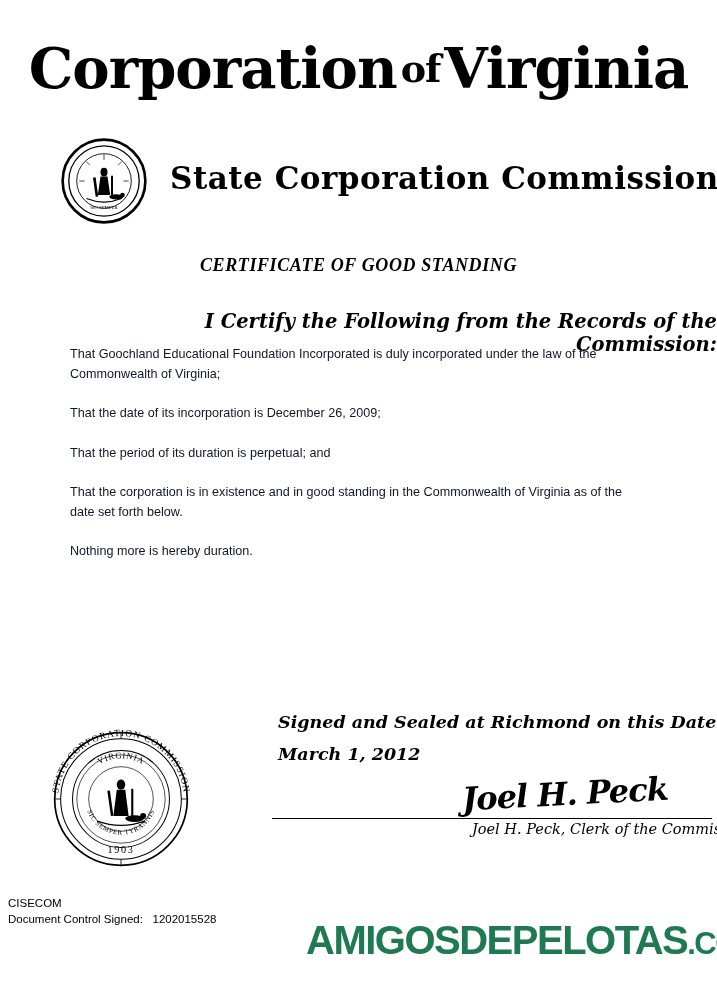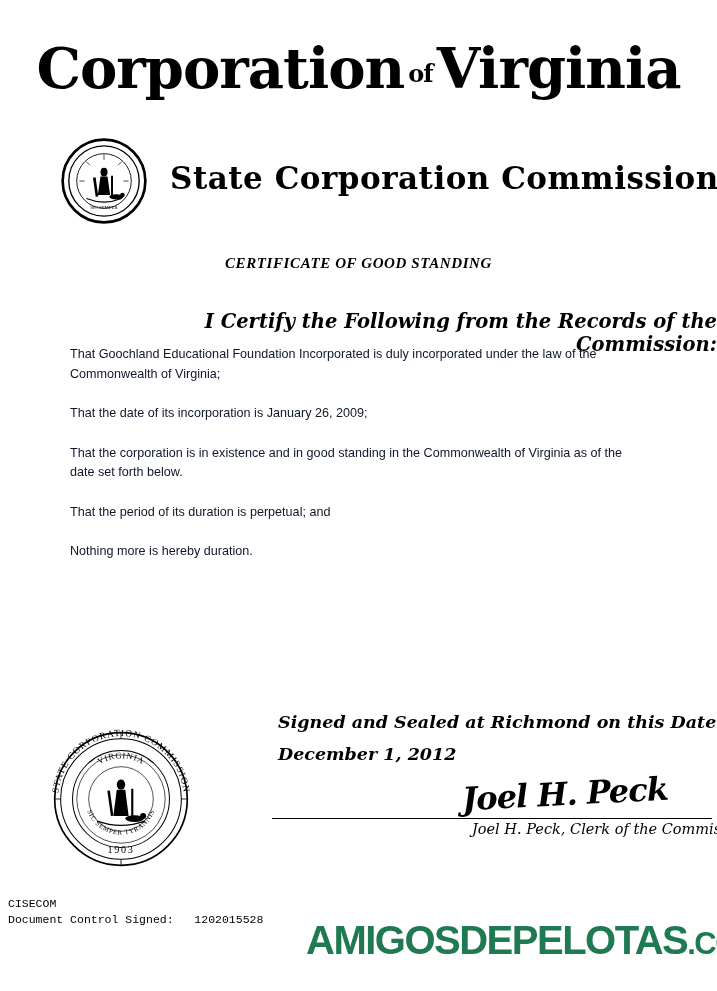--- a/index.html
+++ b/index.html
@@ -31,21 +31,21 @@
     text-align: center;
     font-family: "DejaVu Serif", "Liberation Serif", serif;
     font-weight: bold;
     font-size: 56px;
     letter-spacing: -1px;
     line-height: 1;
     white-space: nowrap;
     color: #000;
   }
   .header-title .small-of {
-    font-size: 24px;
+    font-size: 38px;
     vertical-align: 6px;
     padding: 0 4px;
   }
 
   .subtitle {
     position: absolute;
     top: 160px;
     left: 170px;
     width: 520px;
     text-align: center;
@@ -68,21 +68,21 @@
   
   .cert-line {
     position: absolute;
     top: 255px;
     left: 0;
     width: 717px;
     text-align: center;
     font-family: "Liberation Serif", "DejaVu Serif", serif;
     font-style: italic;
     font-weight: bold;
-    font-size: 15px;
+    font-size: 18px;
     letter-spacing: 0.6px;
   }
 
   .certify-line {
     position: absolute;
     top: 310px;
     left: 70px;
     font-family: "DejaVu Serif", "Liberation Serif", serif;
     font-style: italic;
     font-weight: bold;
@@ -163,21 +163,21 @@
     top: 714px;
     width: 170px;
     height: 170px;
   }
 
   
   .footer {
     position: absolute;
     left: 8px;
     top: 896px;
-    font-family: Liberation Mono, monospace;
+    font-family: Liberation Sans, sans-serif;
     font-size: 11.5px;
     line-height: 1.35;
   }
   .footer div { white-space: nowrap; }
 
   
   .watermark {
     position: absolute;
     left: 306px;
     top: 918px;
@@ -225,28 +225,28 @@
   </div>
 
   <div class="subtitle">State Corporation Commission</div>
 
   <div class="cert-line">CERTIFICATE OF GOOD STANDING</div>
 
   <div class="certify-line">I Certify the Following from the Records of the Commission:</div>
 
   <div class="body-block">
     <p class="body-p">That Goochland Educational Foundation Incorporated is duly incorporated under the law of the Commonwealth of Virginia;</p>
-    <p class="body-p">That the date of its incorporation is January 26, 2009;</p>
+    <p class="body-p">That the date of its incorporation is December 26, 2009;</p>
+    <p class="body-p">That the period of its duration is perpetual; and</p>
     <p class="body-p">That the corporation is in existence and in good standing in the Commonwealth of Virginia as of the date set forth below.</p>
-    <p class="body-p">That the period of its duration is perpetual; and</p>
     <p class="body-p">Nothing more is hereby duration.</p>
   </div>
 
   <div class="signed-line">Signed and Sealed at Richmond on this Date:</div>
-  <div class="signed-date">December 1, 2012</div>
+  <div class="signed-date">March 1, 2012</div>
   <div class="sig-script">Joel H. Peck</div>
   <div class="sig-rule"></div>
   <div class="sig-caption">Joel H. Peck, Clerk of the Commission</div>
 
   <div class="bottom-seal">
     <svg viewBox="0 0 200 200" width="170" height="170" aria-hidden="true">
       <defs>
         <path id="arcTop" d="M 26 100 A 74 74 0 0 1 174 100"></path>
         <path id="arcBottom" d="M 34 100 A 66 66 0 0 0 166 100"></path>
         <path id="arcInnerTop" d="M 52 100 A 48 48 0 0 1 148 100"></path>

